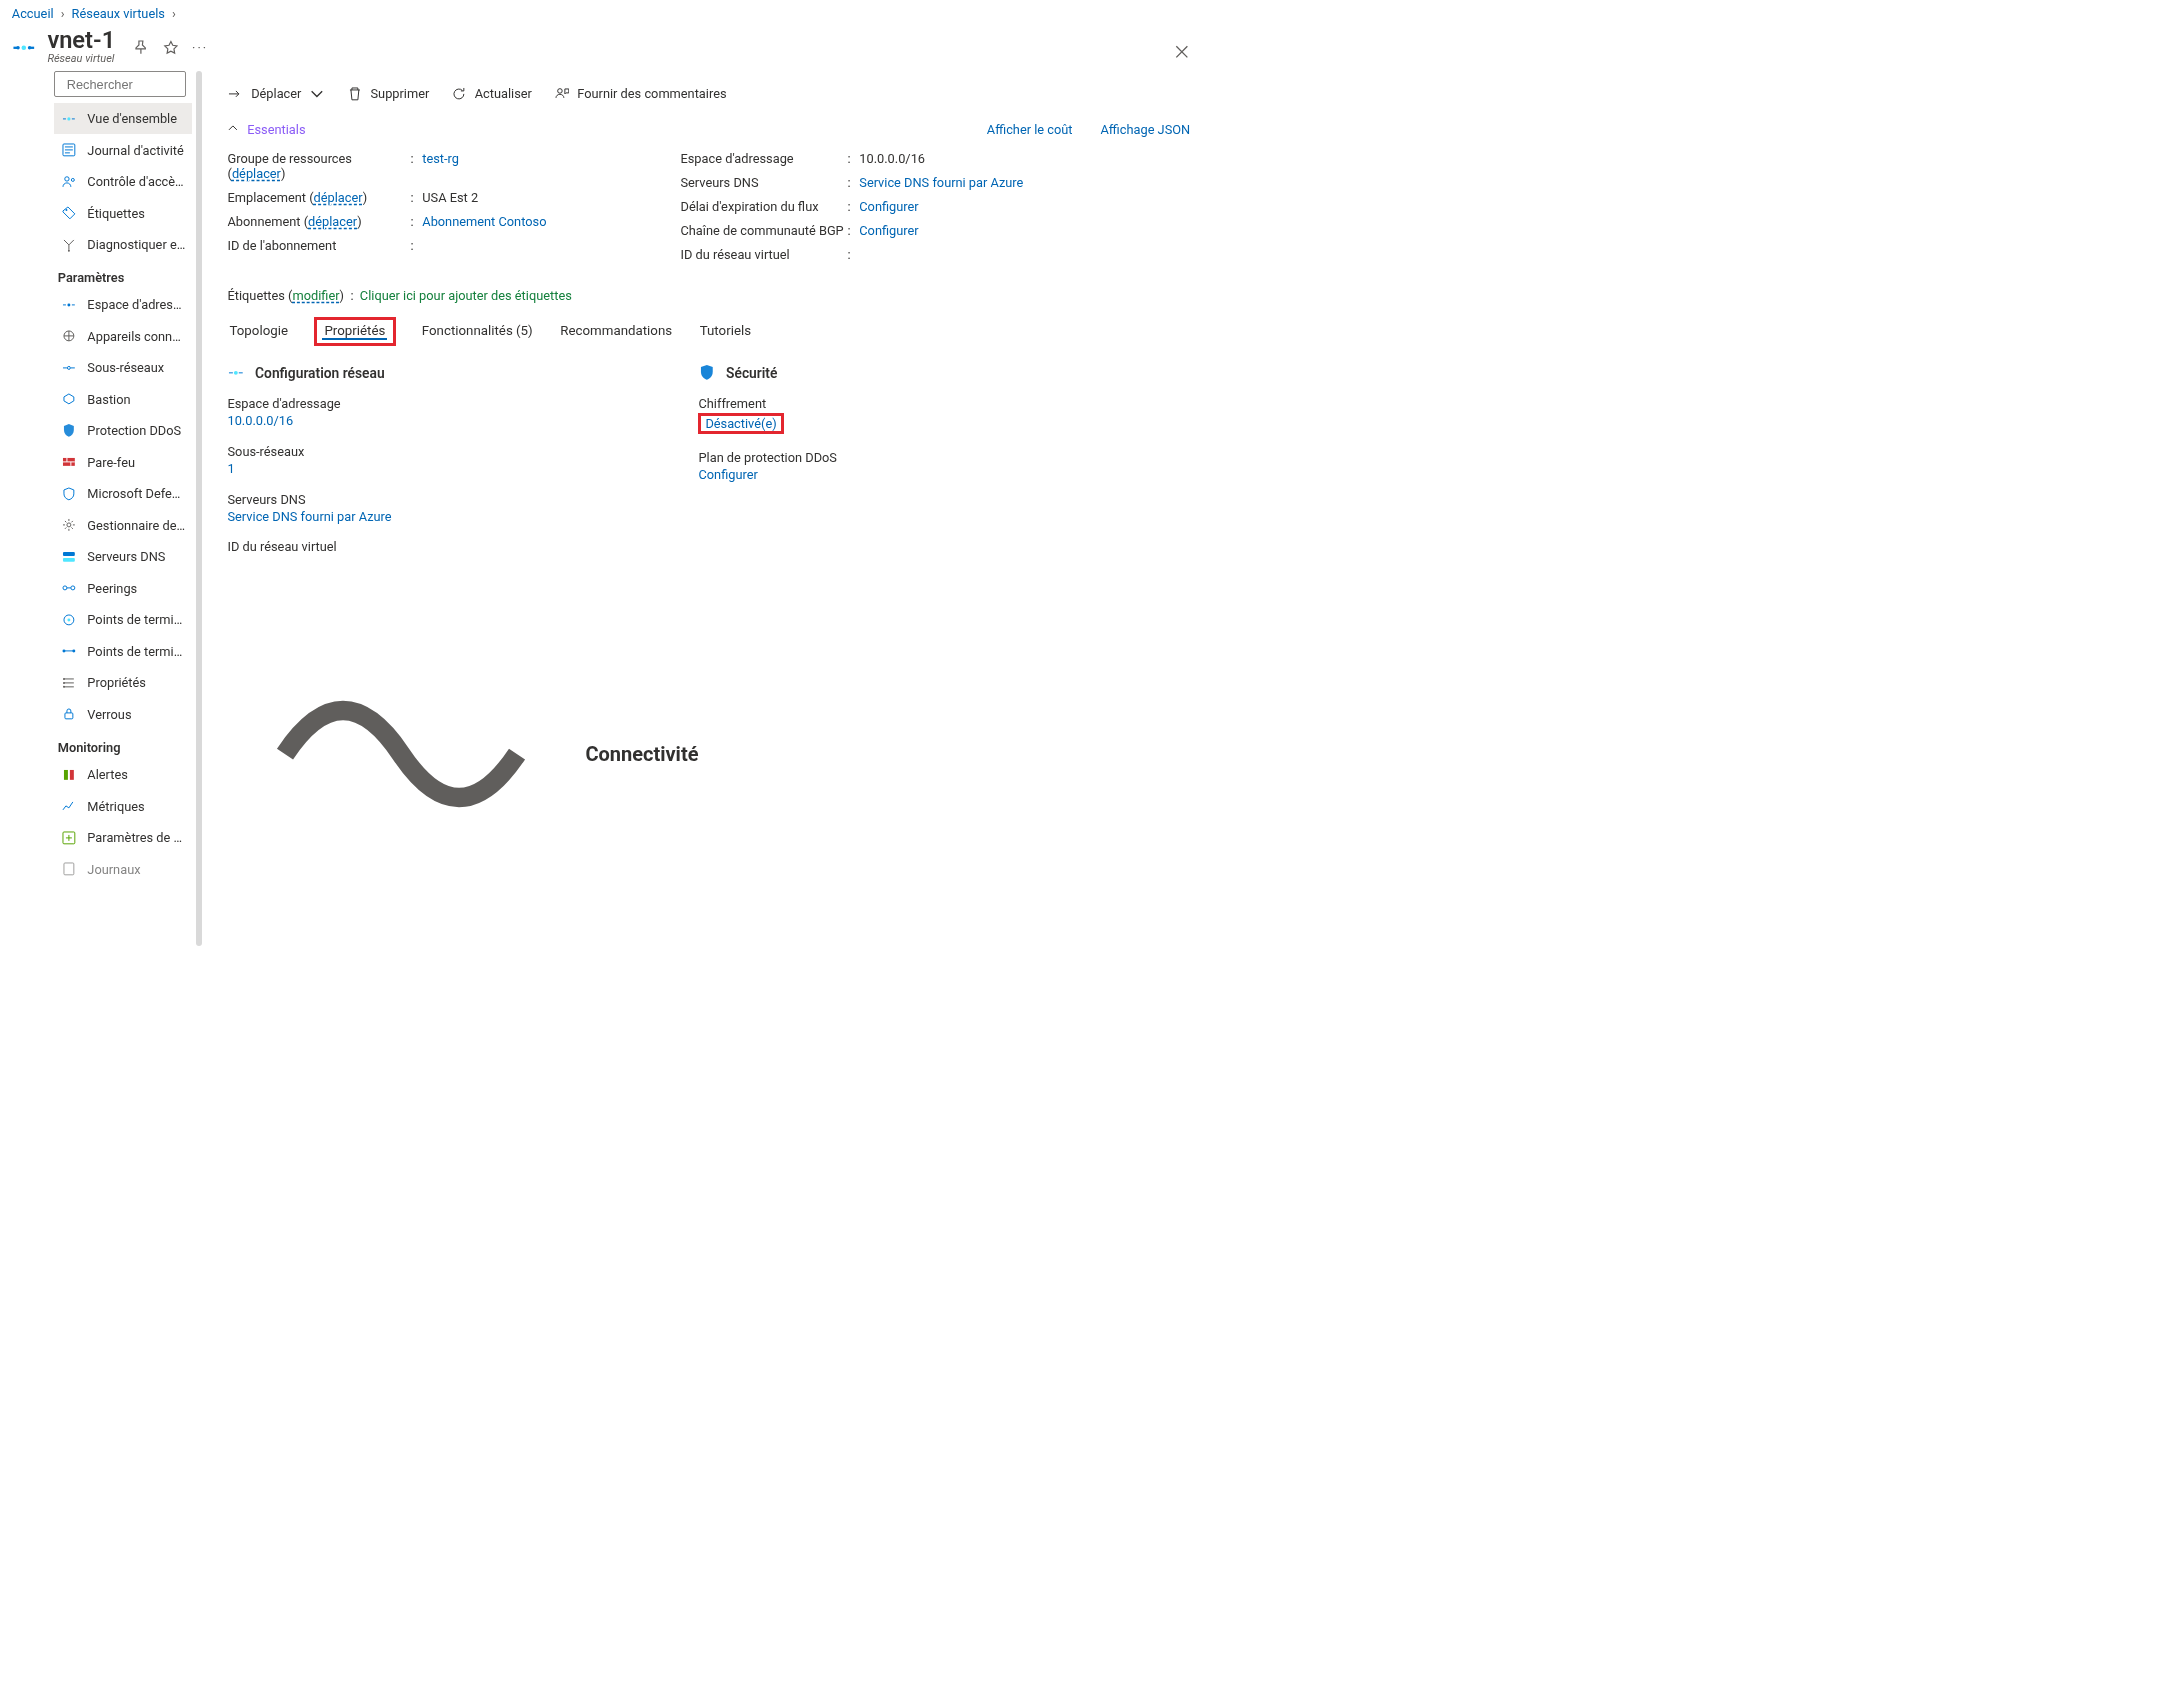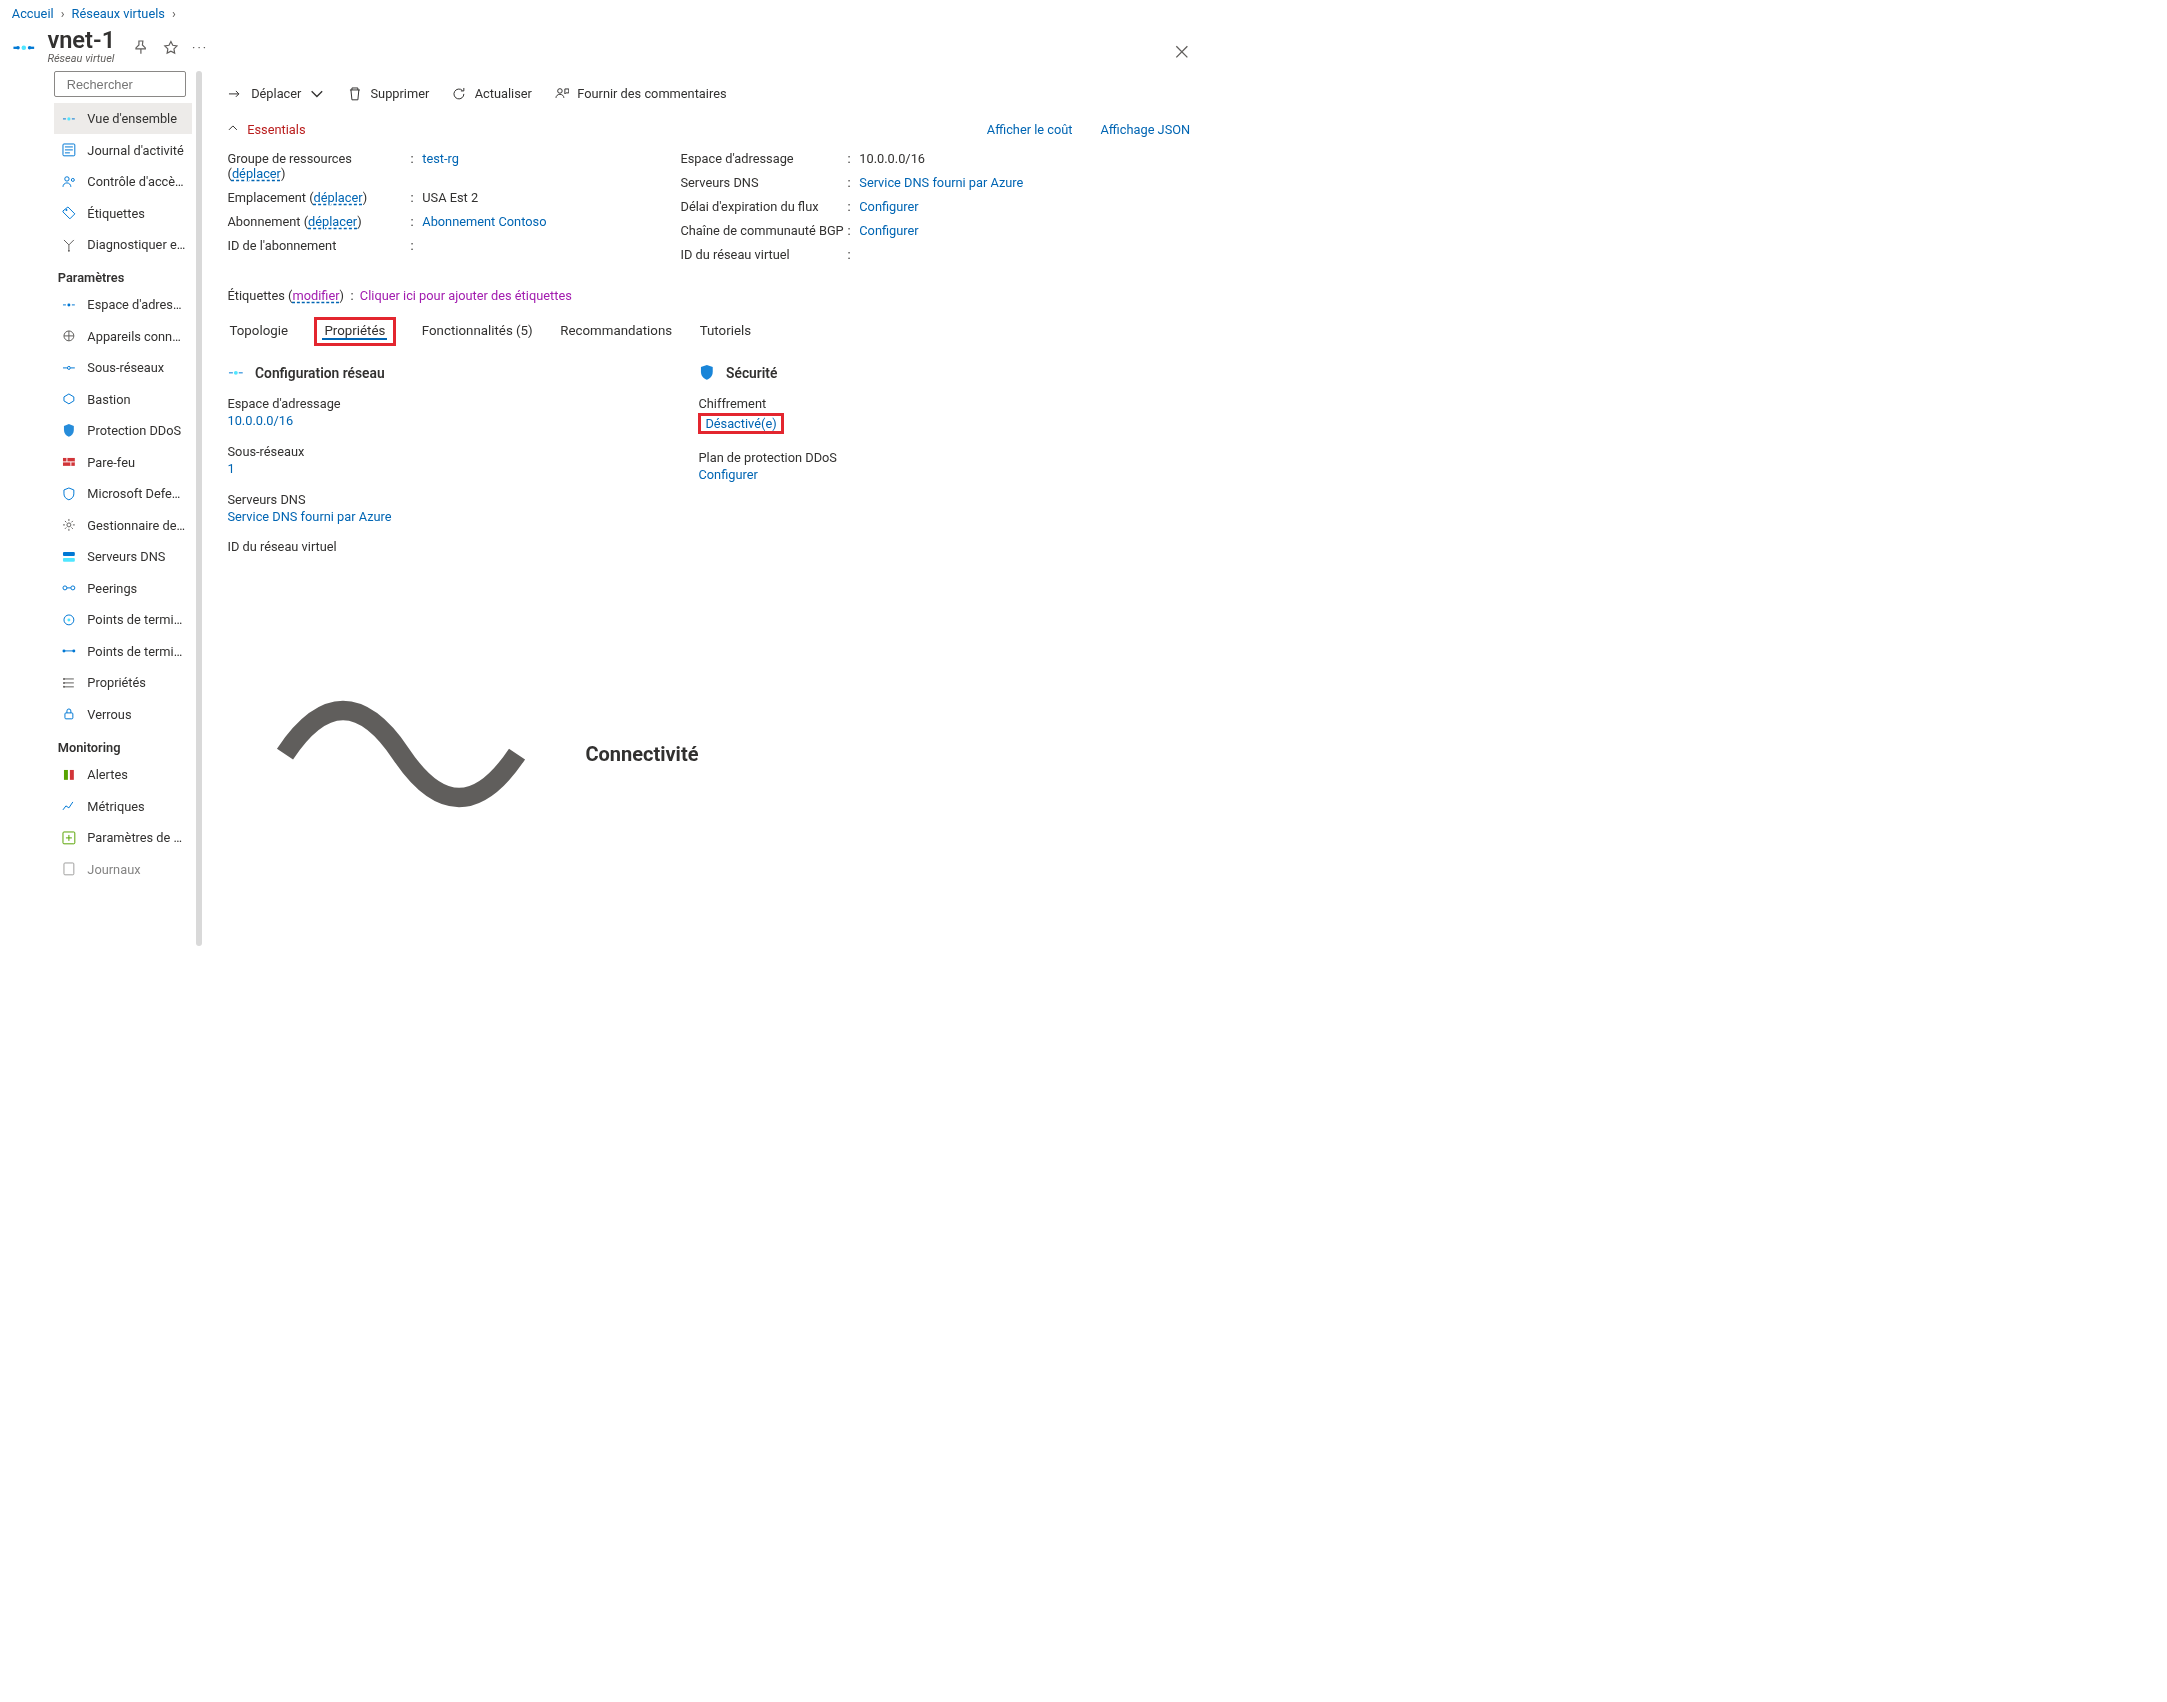--- a/index.html
+++ b/index.html
@@ -103,33 +103,33 @@
     height:45px;
     color:#323130;
   }
   .cmdbar .cmd { display:flex; align-items:center; gap:7.9px; cursor:pointer; }
   .cmdbar .cmd svg { width:15.8px; height:15.8px; color:#323130; }
 
   .essentials-bar {
     display:flex; align-items:center; justify-content:space-between;
     margin-top:5.9px;
   }
-  .essentials-toggle { display:flex; align-items:flex-start; gap:7.9px; cursor:pointer; font-size:12.8px; font-weight:400; color:#b91c1c; }
+  .essentials-toggle { display:flex; align-items:flex-start; gap:7.9px; cursor:pointer; font-size:12.8px; font-weight:400; color:#8b5cf6; }
   .essentials-links { display:flex; gap:28px; }
   .essentials-links a { color:#0065b3; text-decoration:none; cursor:pointer; }
   .esswrap { display:flex; gap:39px; margin-top:13.8px; }
   .esswrap .col { flex:1; }
   .kv { display:flex; align-items:baseline; margin-bottom:8.9px; font-size:12.8px; }
   .kv .k { width: 187px; color:#323130; }
   .kv .colon { width:11.8px; }
   .kv .v { color:#323130; }
   .kv .v a { color:#0065b3; text-decoration:none; }
 
   .tagsrow { margin-top:13.8px; font-size:12.8px; }
-  .tagsrow a { color:#a21caf; text-decoration:none; }
+  .tagsrow a { color:#15803d; text-decoration:none; }
 
   .tabs {
     display:flex; gap:23.6px;
     margin-top:13.8px;
     border-bottom:1px solid transparent;
   }
   .tab {
     padding: 5.9px 2px 7.9px 2px;
     cursor:pointer;
     font-size:13.8px;

